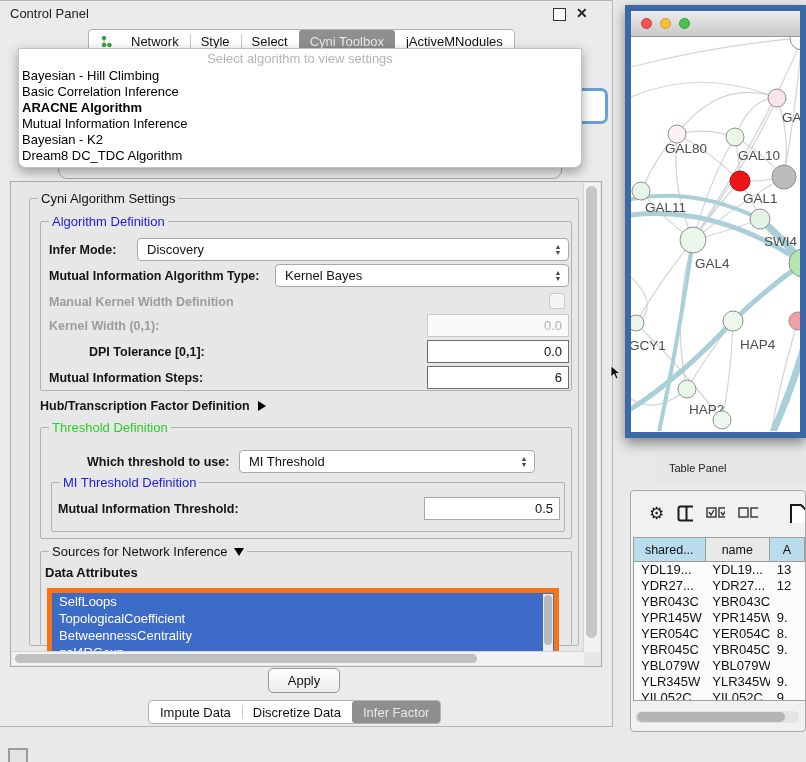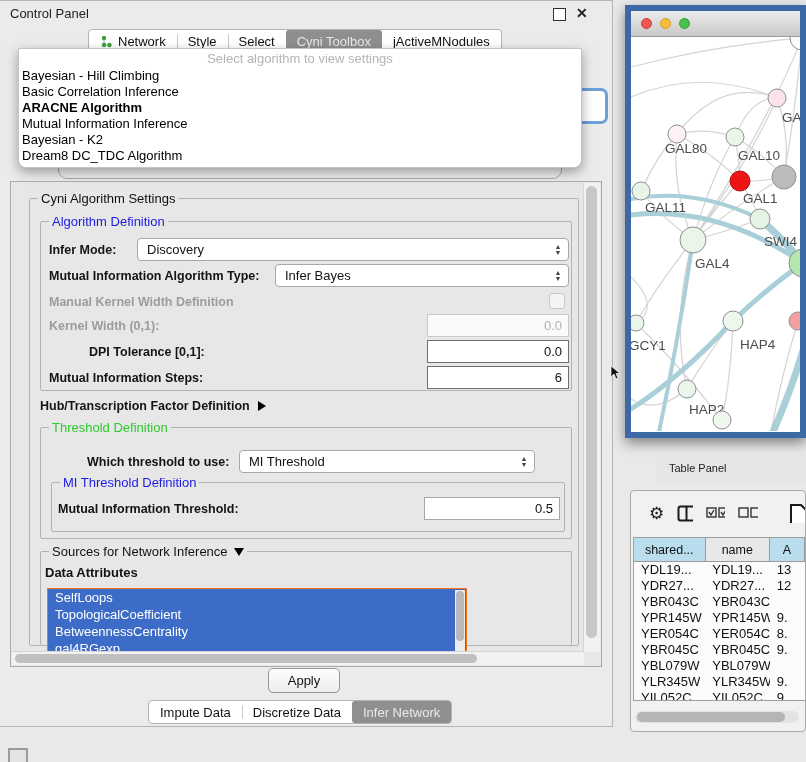--- a/index.html
+++ b/index.html
@@ -8,21 +8,21 @@
   
   .control-panel{position:absolute;left:0;top:8;width:613px;height:727px;background:#ebebeb;
                  border:1px solid #b6b6b6;border-left:none;box-sizing:border-box;}
   .cp-title{position:absolute;left:10px;top:5px;font-size:13px;color:#222;}
   .cp-float{position:absolute;left:553px;top:7px;width:11px;height:11px;border:1.5px solid #333;background:#fff;}
   .cp-close{position:absolute;left:576px;top:4px;font-size:14px;font-weight:bold;color:#222;}
   .tabbar{position:absolute;top:28px;display:flex;align-items:center;background:#fff;
           border:1px solid #b3b3b3;border-radius:4px;height:22px;font-size:13px;}
   .top-tabs{left:88px;}
   .bottom-tabs{top:699px;left:148px;}
-  .tab{padding:0 11px;height:22px;display:flex;align-items:center;gap:5px;color:#111;position:relative;}
+  .tab{padding:0 11px;height:22px;display:flex;align-items:center;gap:18px;color:#111;position:relative;}
   .tab.sep::before{content:"";position:absolute;left:0;top:4px;bottom:4px;width:1px;background:#c9c9c9;}
   .tab.active{background:#8f8f8f;color:#e9e9e5;border-radius:3px;}
   .net-ico{width:13px;height:13px;display:inline-block;}
   
   .frag-combo-focus{position:absolute;left:556px;top:87px;width:46px;height:30px;border:3px solid #6aa1d8;
           border-radius:7px;background:#fff;z-index:5;}
   .frag-combo-low{position:absolute;left:58px;top:140px;width:502px;height:36px;border:1px solid #a8a8a8;
           border-radius:9px;background:#ededed;z-index:5;}
   
   .popup{position:absolute;left:18px;top:47px;width:562px;z-index:60;background:#fff;
@@ -50,22 +50,22 @@
   .stepper{width:14px;display:flex;flex-direction:column;align-items:center;line-height:5px;
            font-size:7px;color:#444;gap:1px;padding-right:3px;}
   .field{position:absolute;background:#fff;border:1px solid #6e6e6e;height:23px;box-sizing:border-box;
          font-size:13px;text-align:right;padding:3px 6px 0 0;}
   .field.dis{background:#fafafa;border:1px solid #c9c9c9;color:#b3b3b3;}
   .chk{position:absolute;width:14px;height:14px;border:1px solid #c9c9c9;border-radius:3px;background:#f4f4f4;}
   .arrow-r{display:inline-block;width:0;height:0;border-left:8px solid #000;border-top:5px solid transparent;
            border-bottom:5px solid transparent;margin-left:8px;}
   .arrow-d{display:inline-block;width:0;height:0;border-top:8px solid #000;border-left:5px solid transparent;
            border-right:5px solid transparent;margin-left:6px;}
-  .attr-list{position:absolute;left:6px;top:36px;width:420px;height:71px;background:#d946ef;
-             border:1px solid #f97316;box-sizing:border-box;overflow:hidden;}
+  .attr-list{position:absolute;left:6px;top:36px;width:512px;height:71px;background:#d946ef;
+             border:5px solid #f97316;box-sizing:border-box;overflow:hidden;}
   .attr-item{height:17px;line-height:17px;background:#3d6cc8;color:#fff;font-size:13px;padding-left:7px;}
   .attr-vsb{position:absolute;right:1px;top:1px;width:10px;height:68px;background:#ececec;}
   .attr-thumb{position:absolute;left:1px;top:1px;width:8px;height:50px;background:#b9b9b9;border-radius:4px;}
   .apply-btn{position:absolute;left:268px;top:667px;width:70px;height:23px;border:1px solid #979797;
              border-radius:5px;background:linear-gradient(#fefefe,#ececec);font-size:13px;
              display:flex;align-items:center;justify-content:center;}
   
   .cursor{position:absolute;left:610px;top:366px;z-index:99;}
   
   .netwin{position:absolute;left:625px;top:5px;width:181px;height:433px;box-sizing:border-box;
@@ -157,21 +157,21 @@
           <span class="lbl" style="left:8px;top:21px;">Infer Mode:</span>
           <div class="combo" style="left:96px;top:16px;width:432px;">
             <span class="cv">Discovery</span>
             <span class="stepper">
                 <span>▲</span>
                 <span>▼</span>
               </span>
           </div>
           <span class="lbl" style="left:8px;top:47px;">Mutual Information Algorithm Type:</span>
           <div class="combo" style="left:234px;top:42px;width:294px;">
-            <span class="cv">Infer Bayes</span>
+            <span class="cv">Kernel Bayes</span>
             <span class="stepper">
                 <span>▲</span>
                 <span>▼</span>
               </span>
           </div>
           <span class="lbl dis" style="left:8px;top:73px;">Manual Kernel Width Definition</span>
           <div class="chk" style="right:6px;top:71px;"></div>
           <span class="lbl dis" style="left:8px;top:97px;">Kernel Width (0,1):</span>
           <div class="field dis" style="left:386px;top:92px;width:142px;">0.0</div>
           <span class="lbl" style="left:8px;top:123px;padding-left:40px;">DPI Tolerance [0,1]:</span>
@@ -231,21 +231,21 @@
     <div class="apply-btn">Apply</div>
 
     <div class="tabbar bottom-tabs">
       <div class="tab">
           <span>Impute Data</span>
         </div>
       <div class="tab sep">
           <span>Discretize Data</span>
         </div>
       <div class="tab active">
-          <span>Infer Network</span>
+          <span>Infer Factor</span>
         </div>
     </div>
   </div>
 
   <svg class="cursor" width="12" height="14">
     <polygon points="1,0 1,11 4,8 6,13 8,12 6,7.5 10,7.5" fill="#111" stroke="#fff" stroke-width="0.7"></polygon>
   </svg>
 
   <div class="netwin">
     <div class="titlebar">

